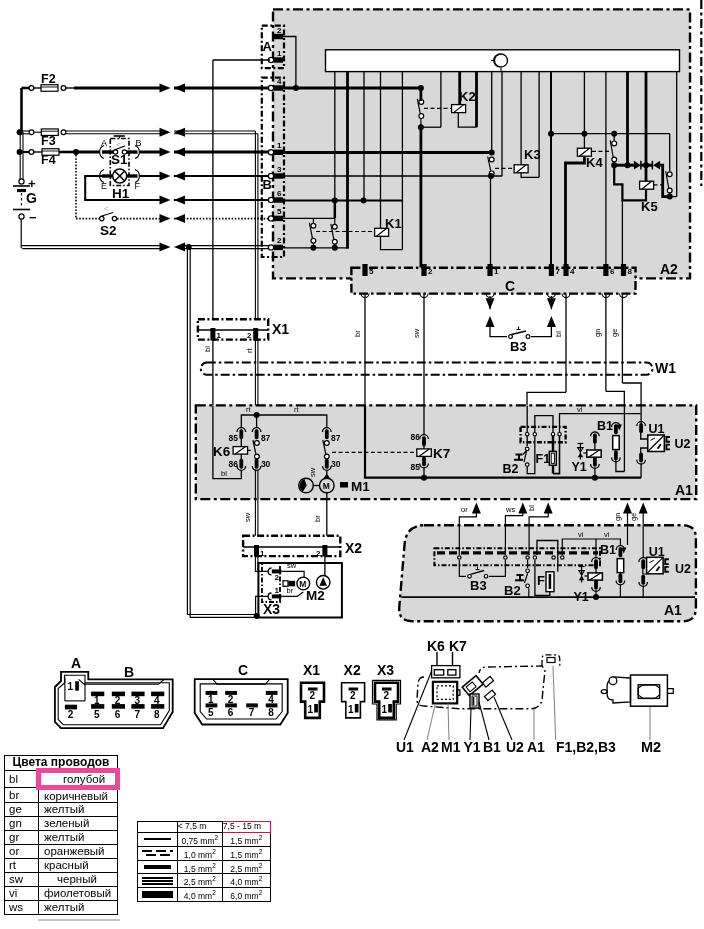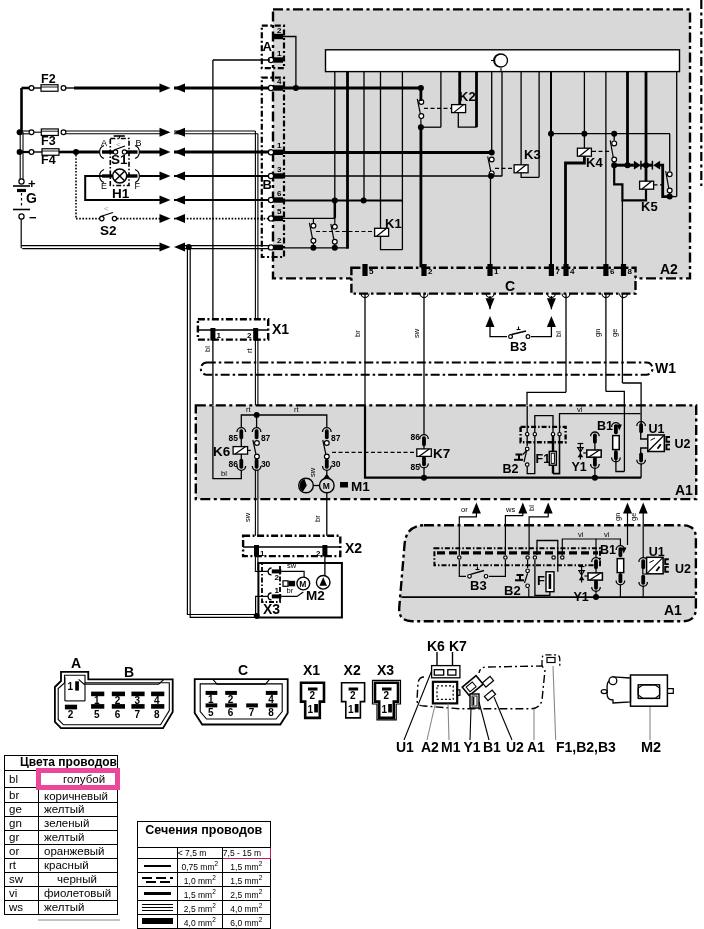--- a/index.html
+++ b/index.html
@@ -830,21 +830,21 @@
 </svg>
 
 <div class="tbl" style="left:4px;top:754.5px;width:116px">
 <table style="width:116px;border:1.5px solid #000;font-size:11.5px;line-height:12px">
         <colgroup>
           <col style="width:34px">
           <col>
         </colgroup>
 <tbody>
           <tr style="height:13px">
-            <td colspan="2" style="border:1px solid #000;text-align:right;font-weight:bold;padding:0;font-size:12px">Цвета проводов</td>
+            <td colspan="2" style="border:1px solid #000;text-align:center;font-weight:bold;padding:0;font-size:12px">Цвета проводов</td>
           </tr>
 <tr style="height:14px">
             <td style="border:1px solid #000;width:33px;padding:0 0 0 4px">bl</td>
             <td style="border:5px solid #ec4899;padding:0 0 0 22px">голубой</td>
           </tr>
 <tr style="height:14px">
             <td style="border:1px solid #000;width:33px;padding:0 0 0 4px">br</td>
             <td style="border:1px solid #000;padding:0 0 0 5px">коричневый</td>
           </tr>
 <tr style="height:14px">
@@ -884,23 +884,20 @@
 </div>
 
 <div class="tbl" style="left:136.8px;top:820.7px;width:134px">
 <table style="width:134px;border:1.5px solid #000;font-size:8.5px;line-height:9px">
         <colgroup>
           <col style="width:40px">
           <col style="width:45px">
           <col>
         </colgroup>
 <tbody>
-          <tr>
-            <td colspan="3" style="border:1px solid #000;text-align:center;font-weight:bold;font-size:12.5px;height:26.5px;vertical-align:top;padding-top:4px">Сечения проводов</td>
-          </tr>
 
 <tr style="height:11.3px">
             <td style="border:1px solid #000;padding:0"></td>
             <td style="border:1px solid #000;padding:0">&lt; 7,5 m</td>
             <td style="border:1px solid #be185d;padding:0">7,5 - 15 m</td>
           </tr>
 <tr style="height:11.3px">
             <td style="border:1px solid #000;padding:0 4px">
               <div style="height:2px;background:#000;margin:0 2px"></div>
             </td>

